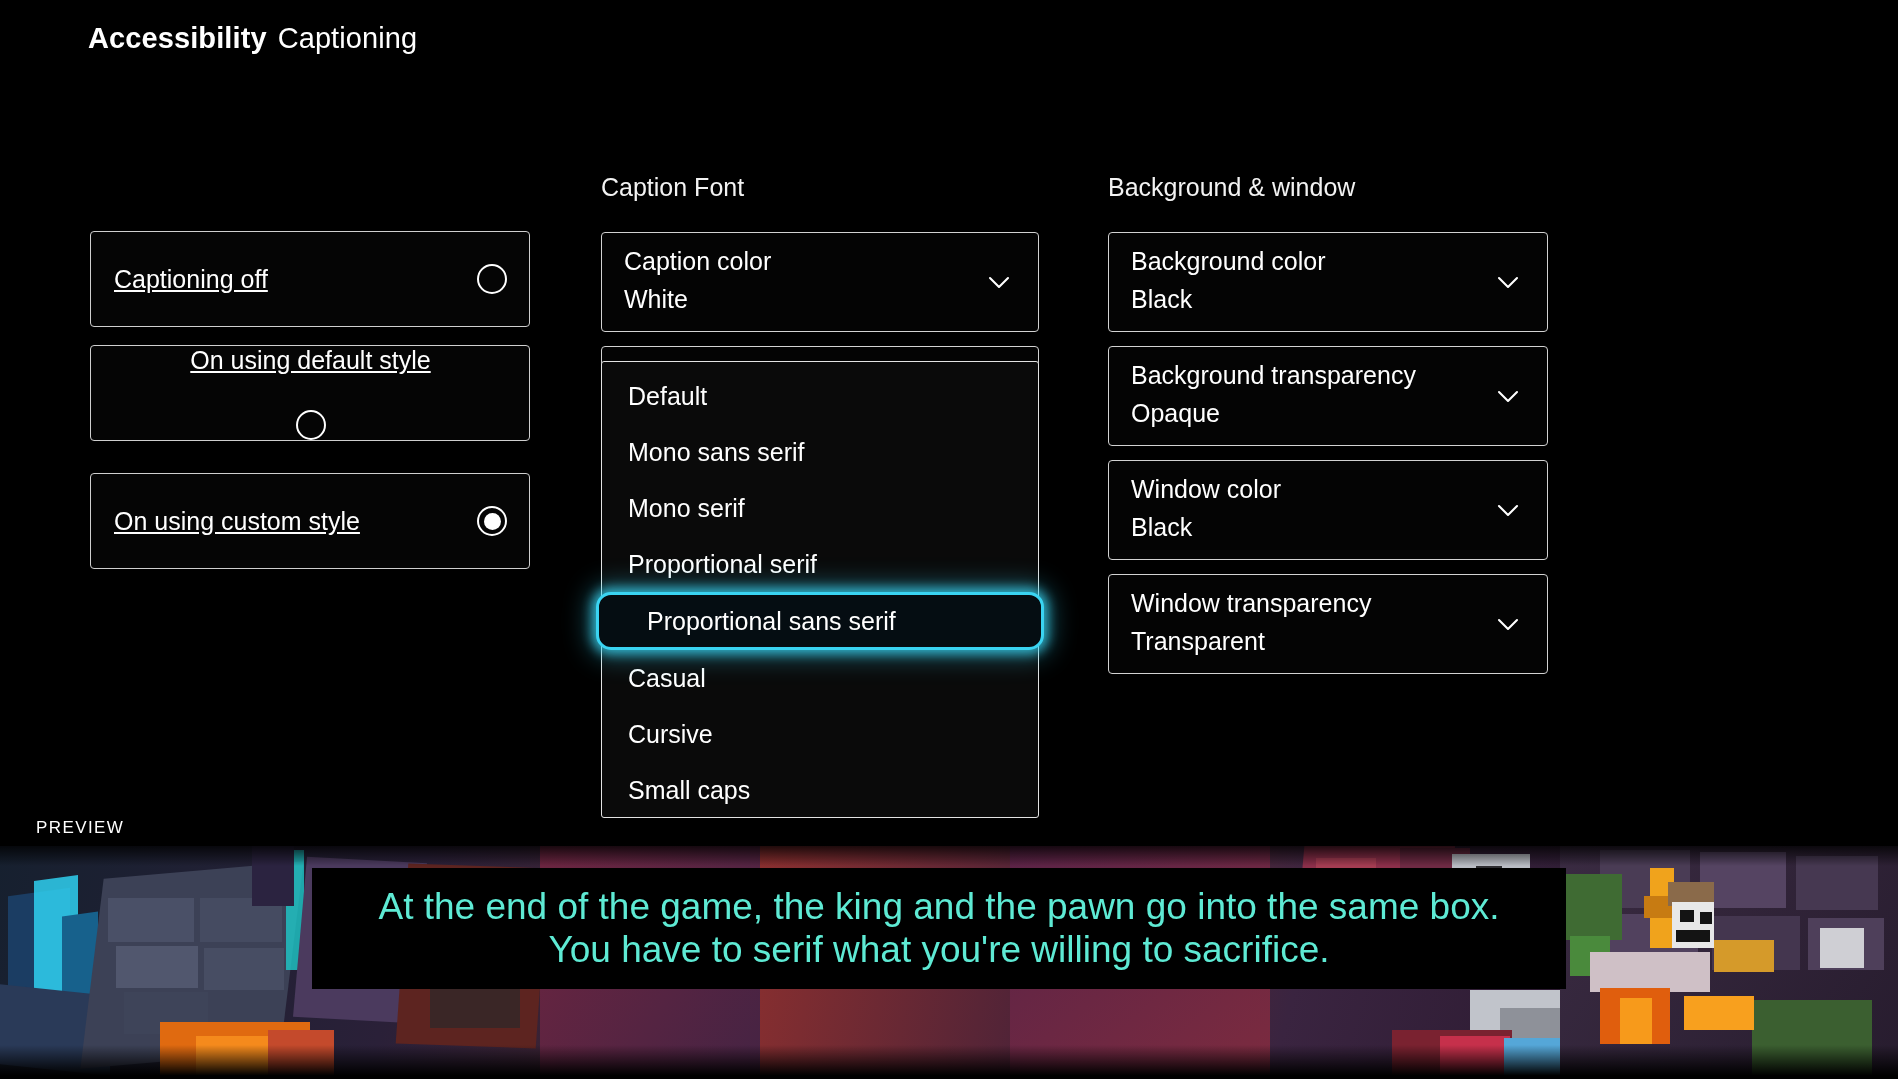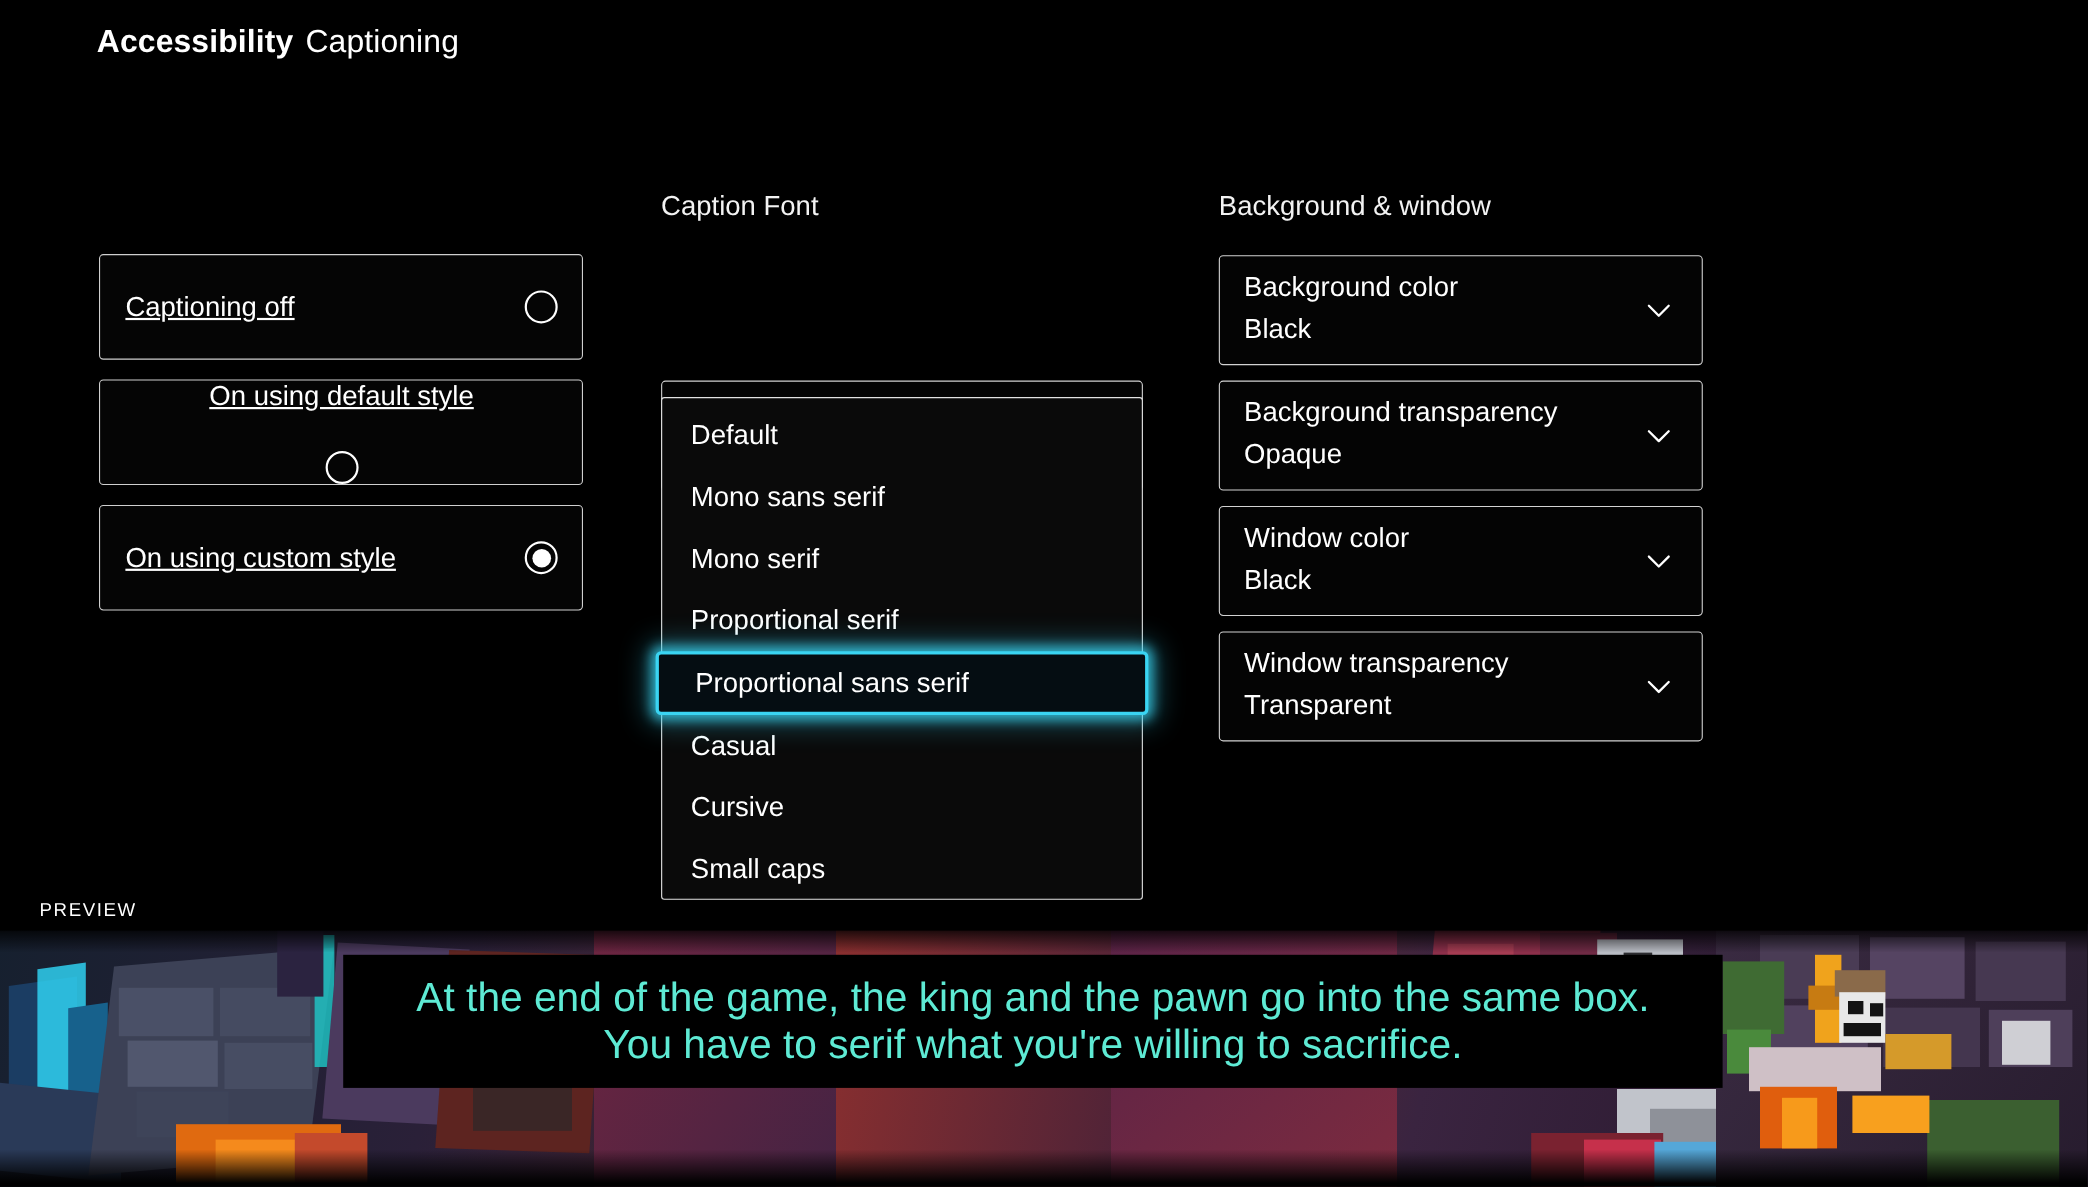--- a/index.html
+++ b/index.html
@@ -69,23 +69,23 @@
   }
   .dd-item {
     position: relative;
     height: 56px; display: flex; align-items: center;
     padding-left: 26px;
     font-size: 25px; color: #ffffff; white-space: nowrap;
   }
   .dd-item.focused {
     background: #050d12;
     border: 3px solid #3ad4f2;
-    border-radius: 5px;
+    border-radius: 15px;
     margin: 0 -6px;
-    padding-left: 33px;
+    padding-left: 48px;
     height: 58px;
     box-shadow: 0 0 11px 4px rgba(58,212,242,0.75),
                 0 0 24px 9px rgba(58,212,242,0.33);
     z-index: 3;
   }
 
   
   .preview-label {
     position: absolute; left: 36px; top: 818px;
     font-size: 17px; letter-spacing: 1.4px; color: #ffffff;
@@ -142,29 +142,38 @@
       </span>
   </div>
 
   <div class="opt-card" style="top:345px;flex-direction:column;">
     <span class="opt-label">On using default style</span>
     <span class="radio">
         <span class="dot"></span>
       </span>
   </div>
 
-  <div class="opt-card" style="top:459px;gap:44px;">
+  <div class="opt-card" style="top:473px;gap:44px;">
     <span class="opt-label">On using custom style</span>
     <span class="radio checked">
         <span class="dot"></span>
       </span>
   </div>
 
   <div class="col-header" style="left:601px; top:173px;">Caption Font</div>
 
+  <div class="combo" style="left:601px; top:232px; width:438px;">
+    <div class="c-label">Caption color</div>
+    <div class="c-value">White</div>
+    <span class="chev">
+      <svg viewBox="0 0 26 26">
+          <path d="M4 9 L13 18 L22 9" fill="none" stroke="#ffffff" stroke-width="2.1" stroke-linecap="round" stroke-linejoin="round"></path>
+        </svg>
+    </span>
+  </div>
 
   <div class="combo" style="left:601px; top:346px; width:438px;">
     <div class="c-label">Caption transparency</div>
     <div class="c-value"></div>
     <span class="chev">
       <svg viewBox="0 0 26 26">
           <path d="M4 9 L13 18 L22 9" fill="none" stroke="#ffffff" stroke-width="2.1" stroke-linecap="round" stroke-linejoin="round"></path>
         </svg>
     </span>
   </div>

